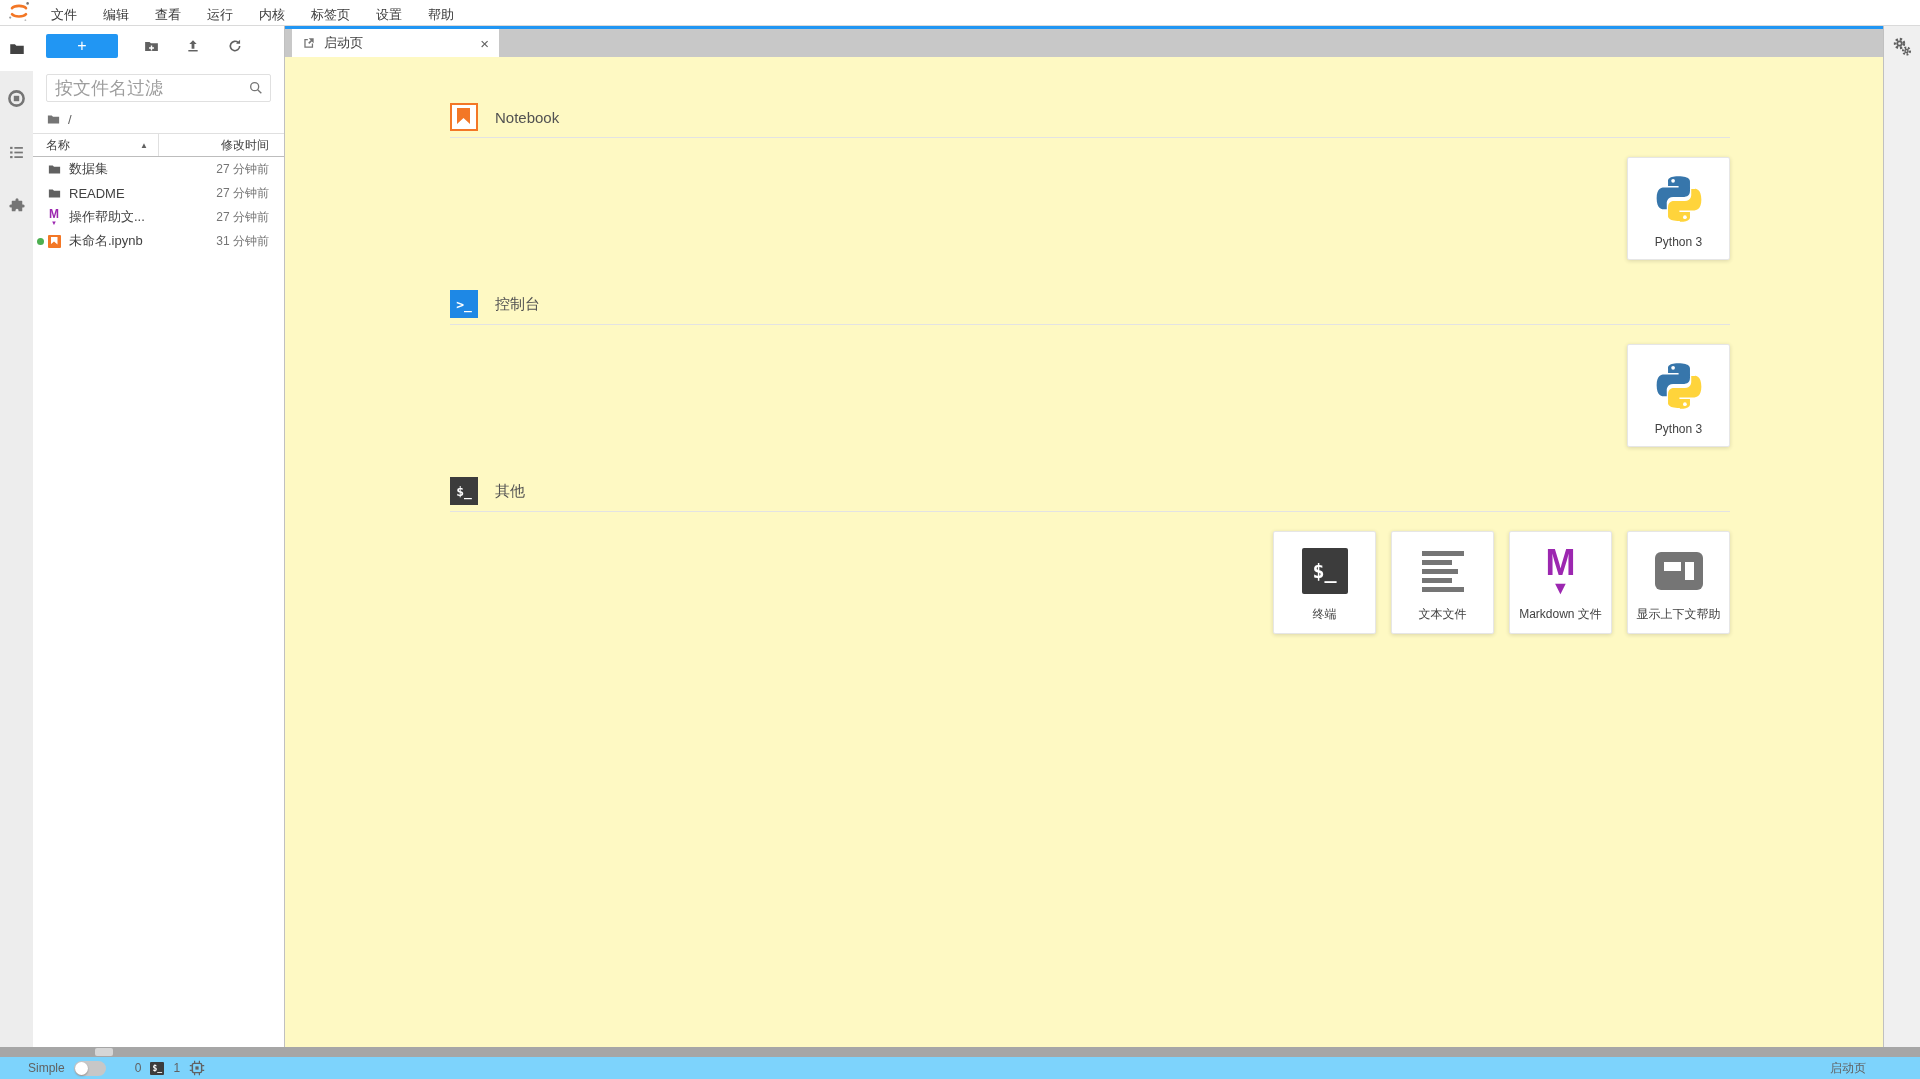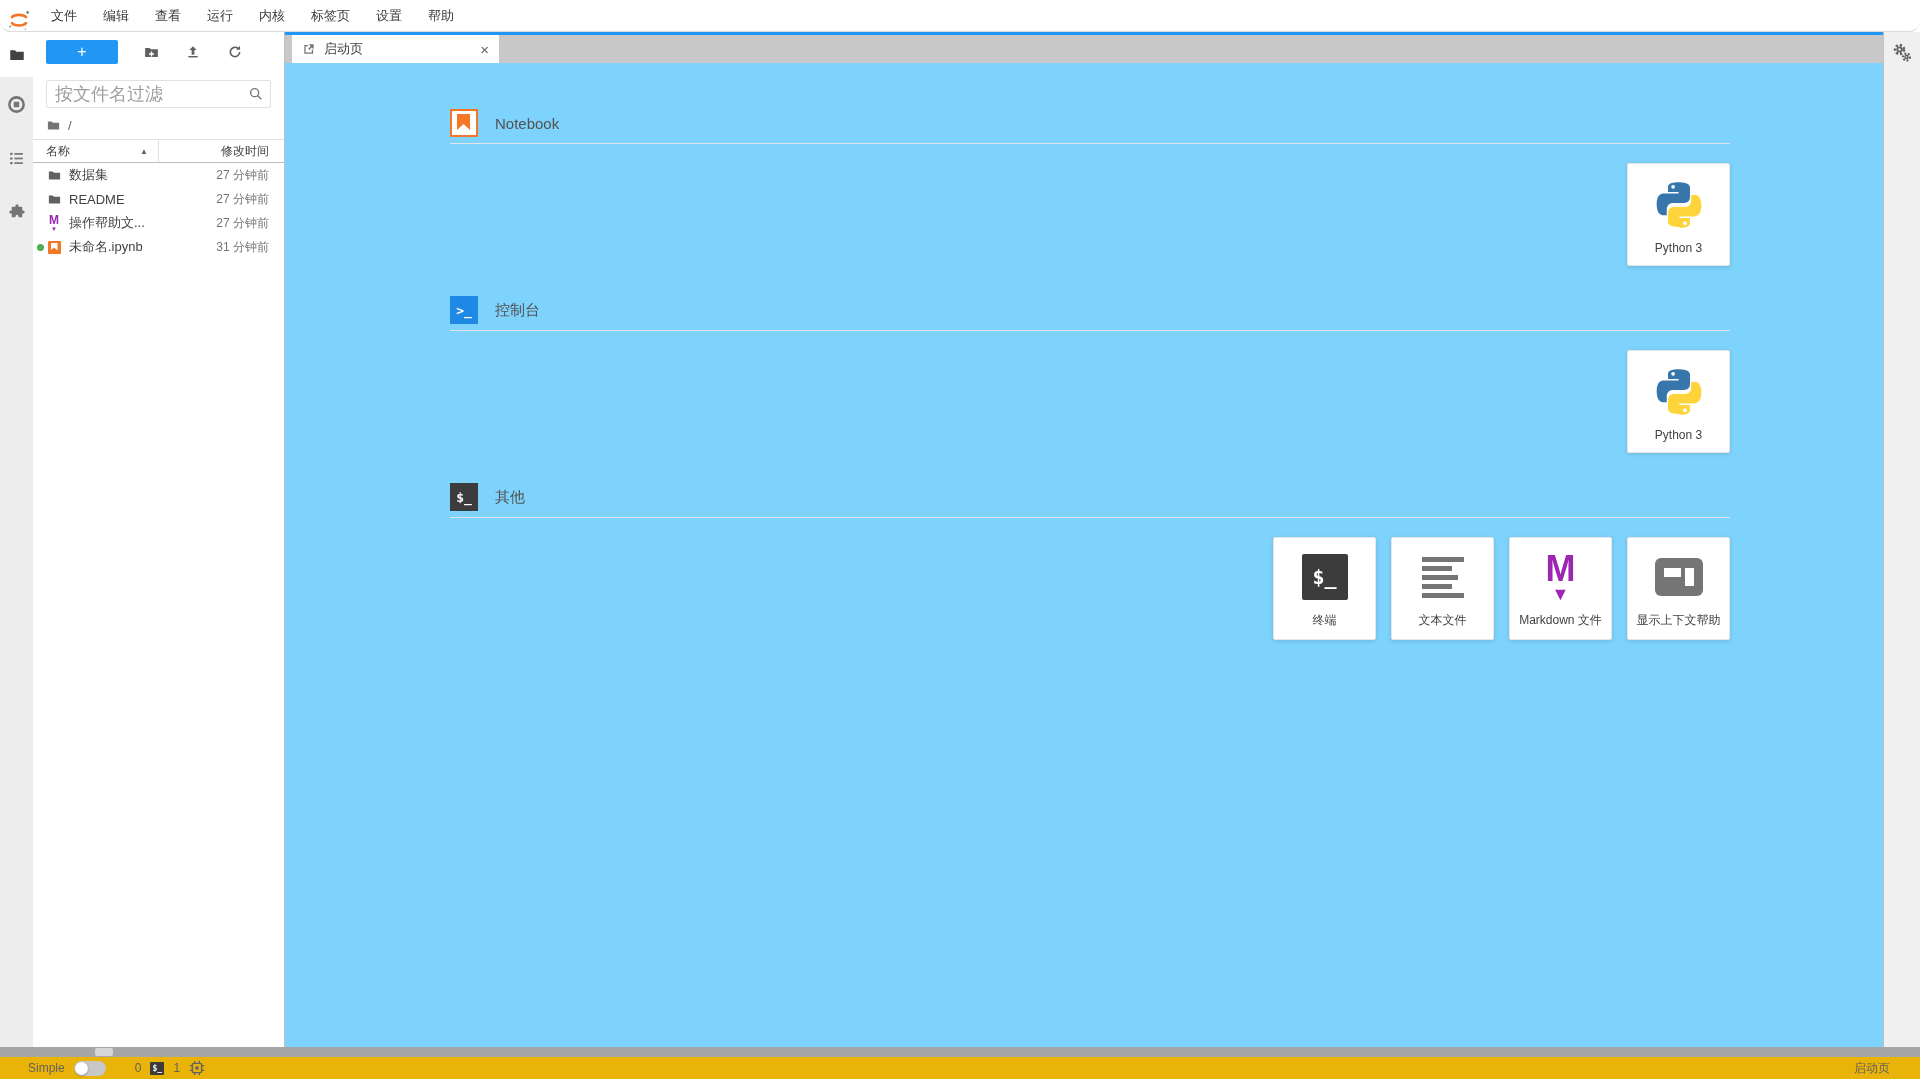--- a/index.html
+++ b/index.html
@@ -1,22 +1,22 @@
 <!DOCTYPE html>
 <html><head>
 <meta charset="utf-8">
 <style>
   * { margin:0; padding:0; box-sizing:border-box; }
   html,body { width:1920px; height:1079px; overflow:hidden;
     font-family:"Liberation Sans","DejaVu Sans",sans-serif; background:#fff; }
   .app { width:1920px; height:1079px; display:flex; flex-direction:column; }
 
   
-  .menubar { height:32px; background:#fff; border-bottom:1px solid #dadada;
-    display:flex; align-items:flex-end; padding-left:6px; flex:0 0 auto;border-radius:11px; }
+  .menubar { height:26px; background:#fff; border-bottom:1px solid #dadada;
+    display:flex; align-items:flex-start; padding-left:6px; flex:0 0 auto; }
   .logo { width:22px; height:22px; position:relative; margin:0 8px 0 2px; }
   .menu-item { font-size:13px; color:#3c3c3c; padding:0 13px; height:30px;
     display:flex; align-items:center; cursor:default; }
 
   
   .body { flex:1 1 auto; display:flex; min-height:0; }
 
   
   .activitybar { width:33px; background:#ededed; display:flex; flex-direction:column; flex:0 0 auto; }
   .act-item { height:54px; display:flex; align-items:center; justify-content:center; color:#757575; }
@@ -60,21 +60,21 @@
   .nb-small:before { content:""; position:absolute; left:3px; top:2px; width:7px; height:8px; background:#fff;
     clip-path:polygon(0 0,100% 0,100% 100%,50% 62%,0 100%); }
 
   
   .dock { flex:1; display:flex; flex-direction:column; min-width:0; }
   .tabbar { height:31px; background:#c8c8c8; border-top:3px solid #2196f3;
     display:flex; align-items:stretch; padding-left:7px; flex:0 0 auto; }
   .tab { width:207px; background:#fff; display:flex; align-items:center; gap:8px;
     padding:0 10px; font-size:13px; color:#424242; }
   .tab .close { margin-left:auto; color:#616161; font-size:15px; line-height:1; cursor:pointer; }
-  .launcher { flex:1; background:#7dd3fc; overflow:hidden; padding:46px 153px 0 165px; }
+  .launcher { flex:1; background:#fef9c3; overflow:hidden; padding:46px 153px 0 165px; }
   .l-section { margin-bottom:30px; }
   .l-head { display:flex; align-items:center; gap:17px; }
   .l-title { font-size:15px; color:#525252; }
   .l-rule { border-bottom:1px solid #e3e3e3; margin-top:6px; }
   .l-cards { display:flex; gap:15px; margin-top:19px;justify-content:flex-end; }
   .l-card { width:103px; height:103px; background:#fff; border:1px solid #e6e6e6; border-radius:2px;
     box-shadow:0 1px 4px rgba(0,0,0,0.14); display:flex; flex-direction:column; align-items:center; cursor:pointer; }
   .l-card .cicon { flex:1; display:flex; align-items:center; justify-content:center; padding-top:4px; }
   .l-card .clabel { font-size:12px; color:#424242; margin-bottom:10px; white-space:nowrap; }
 
@@ -96,22 +96,22 @@
   .ci-text i { display:block; height:5px; background:#757575; }
   .md-card { font-size:36px; }
 
   
   .rightstrip { width:37px; background:#f0f0f0; border-left:1px solid #c0c0c0;
     display:flex; flex-direction:column; align-items:center; padding-top:10px; flex:0 0 auto; }
 
   
   .bottomstrip { height:10px; background:#a6a6a6; position:relative; flex:0 0 auto; }
   .h-thumb { position:absolute; left:95px; top:1px; width:18px; height:8px; background:#d6d6d6; border-radius:2px; }
-  .statusbar { height:22px; background:#eab308; display:flex; align-items:center;
-    font-size:12px; color:#616161; padding:0 30px 0 28px; flex:0 0 auto; }
+  .statusbar { height:22px; background:#7dd3fc; display:flex; align-items:center;
+    font-size:12px; color:#616161; padding:0 54px 0 28px; flex:0 0 auto; }
   .sb-left { display:flex; align-items:center; gap:9px; }
   .toggle { width:32px; height:15px; border-radius:8px; background:#c7c7c7; position:relative; margin-right:20px; cursor:pointer; }
   .toggle .knob { position:absolute; left:1px; top:1px; width:13px; height:13px; border-radius:50%;
     background:#fff; box-shadow:0 1px 2px rgba(0,0,0,0.3); }
   .term-badge { width:14px; height:13px; background:#3c3c3c; color:#fff; border-radius:1px;
     font-family:"DejaVu Sans Mono",monospace; font-size:8px; font-weight:bold;
     display:flex; align-items:center; justify-content:center; }
   .sb-right { margin-left:auto; }
 
   svg { display:block; }

